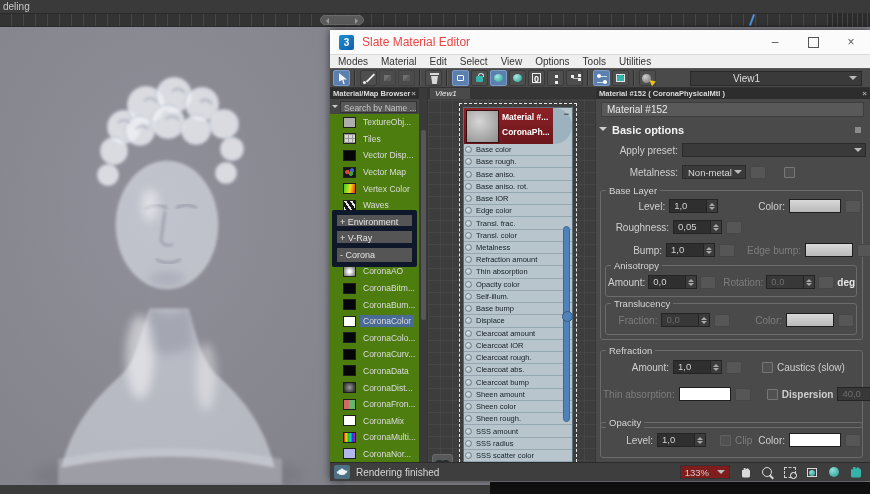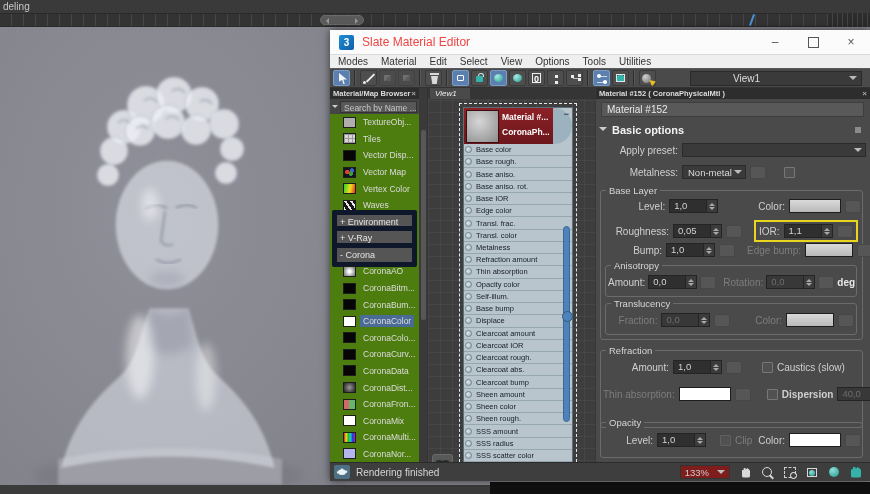--- a/index.html
+++ b/index.html
@@ -634,31 +634,20 @@
         <div class="prow" style="left:2px;top:29px;width:258px;">
           <span class="plabel" style="width:66px">Roughness:</span>
           <span class="spinner">
               <span class="spinval">0,05</span>
               <span class="spinarrows">
                 <i class="up"></i>
                 <i class="dn"></i>
               </span>
             </span>
           <span class="mapbtn"></span>
-          <span class="yellowwrap" style="margin-left:8px">
-            <span class="plabel">IOR:</span>
-            <span class="spinner">
-                <span class="spinval">1,1</span>
-                <span class="spinarrows">
-                  <i class="up"></i>
-                  <i class="dn"></i>
-                </span>
-              </span>
-            <span class="mapbtn"></span>
-          </span>
         </div>
         <div class="prow" style="left:14px;top:52px;width:258px;">
           <span class="plabel" style="width:66px">Bump:</span>
           <span class="spinner">
               <span class="spinval">1,0</span>
               <span class="spinarrows">
                 <i class="up"></i>
                 <i class="dn"></i>
               </span>
             </span>

